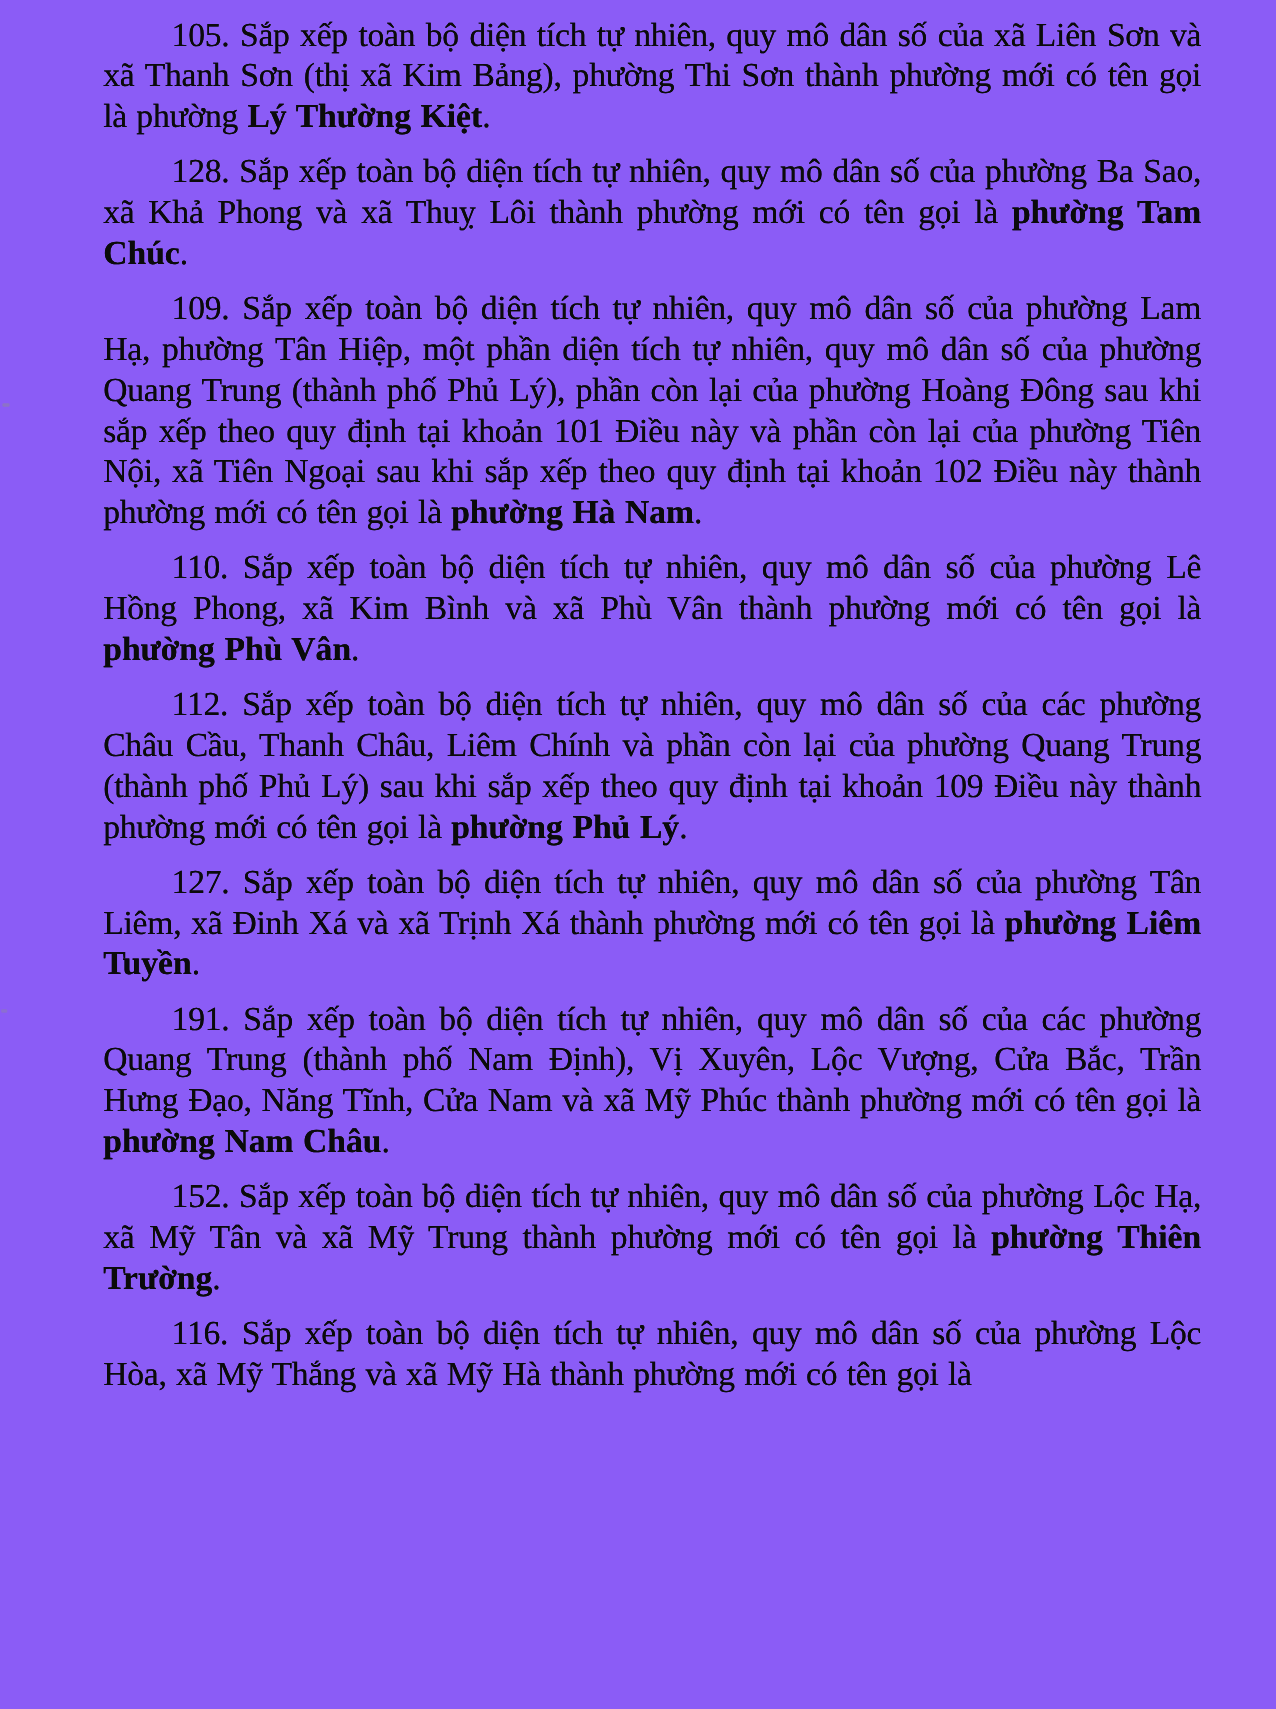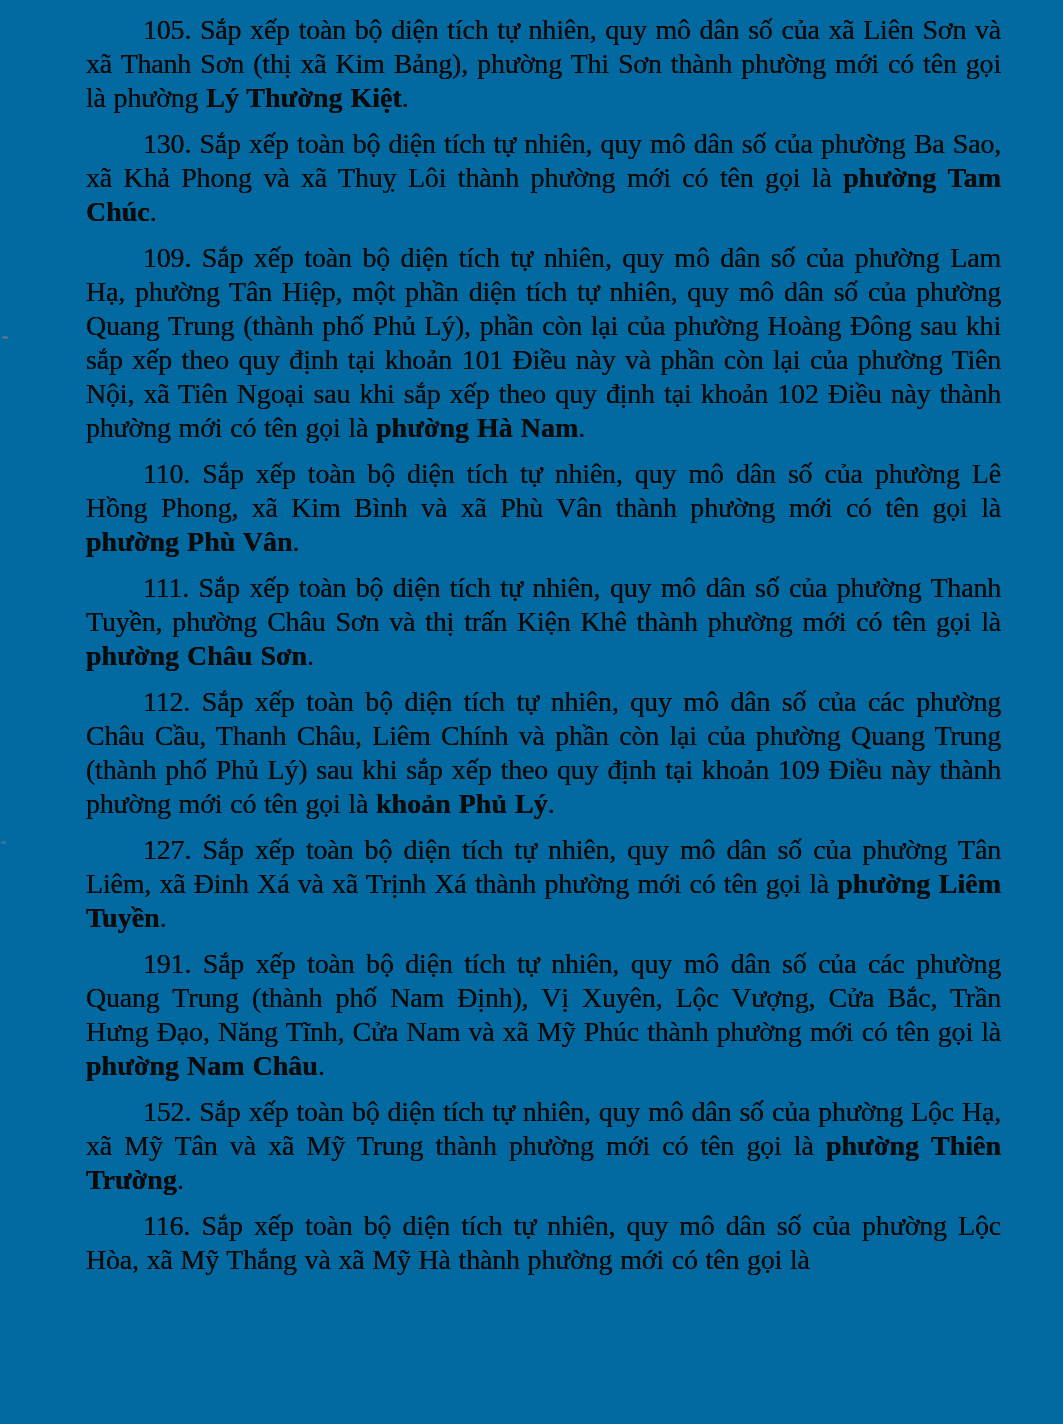--- a/index.html
+++ b/index.html
@@ -4,21 +4,21 @@
 <style>
   html, body {
     margin: 0;
     padding: 0;
     background: #ffffff;
   }
   .page {
     position: relative;
     width: 1063px;
     height: 1424px;
-    background: #0369a1;
+    background: #8b5cf6;
     overflow: hidden;
     box-sizing: border-box;
     padding: 13px 62px 6px 86px;
   }
   .doc {
     font-family: "Liberation Serif", "DejaVu Serif", serif;
     font-size: 28px;
     line-height: 34px;
     color: #0b0b0b;
     text-align: justify;
@@ -43,23 +43,22 @@
   .speck-2 { left: 1px; top: 841px; width: 5px; height: 3px; opacity: .35; }
 </style>
 </head>
 <body>
 
 <div class="page">
   <div class="speck speck-1"></div>
   <div class="speck speck-2"></div>
   <main class="doc" id="doc-body">
       <p class="para"><span>105. Sắp xếp toàn bộ diện tích tự nhiên, quy mô dân số của xã Liên Sơn và xã Thanh Sơn (thị xã Kim Bảng), phường Thi Sơn thành phường mới có tên gọi là phường </span><b>Lý Thường Kiệt</b><span>.</span></p>
-      <p class="para"><span>130. Sắp xếp toàn bộ diện tích tự nhiên, quy mô dân số của phường Ba Sao, xã Khả Phong và xã Thuỵ Lôi thành phường mới có tên gọi là </span><b>phường Tam Chúc</b><span>.</span></p>
+      <p class="para"><span>128. Sắp xếp toàn bộ diện tích tự nhiên, quy mô dân số của phường Ba Sao, xã Khả Phong và xã Thuỵ Lôi thành phường mới có tên gọi là </span><b>phường Tam Chúc</b><span>.</span></p>
       <p class="para"><span>109. Sắp xếp toàn bộ diện tích tự nhiên, quy mô dân số của phường Lam Hạ, phường Tân Hiệp, một phần diện tích tự nhiên, quy mô dân số của phường Quang Trung (thành phố Phủ Lý), phần còn lại của phường Hoàng Đông sau khi sắp xếp theo quy định tại khoản 101 Điều này và phần còn lại của phường Tiên Nội, xã Tiên Ngoại sau khi sắp xếp theo quy định tại khoản 102 Điều này thành phường mới có tên gọi là </span><b>phường Hà Nam</b><span>.</span></p>
       <p class="para"><span>110. Sắp xếp toàn bộ diện tích tự nhiên, quy mô dân số của phường Lê Hồng Phong, xã Kim Bình và xã Phù Vân thành phường mới có tên gọi là </span><b>phường Phù Vân</b><span>.</span></p>
-      <p class="para"><span>111. Sắp xếp toàn bộ diện tích tự nhiên, quy mô dân số của phường Thanh Tuyền, phường Châu Sơn và thị trấn Kiện Khê thành phường mới có tên gọi là </span><b>phường Châu Sơn</b><span>.</span></p>
-      <p class="para"><span>112. Sắp xếp toàn bộ diện tích tự nhiên, quy mô dân số của các phường Châu Cầu, Thanh Châu, Liêm Chính và phần còn lại của phường Quang Trung (thành phố Phủ Lý) sau khi sắp xếp theo quy định tại khoản 109 Điều này thành phường mới có tên gọi là </span><b>khoản Phủ Lý</b><span>.</span></p>
+      <p class="para"><span>112. Sắp xếp toàn bộ diện tích tự nhiên, quy mô dân số của các phường Châu Cầu, Thanh Châu, Liêm Chính và phần còn lại của phường Quang Trung (thành phố Phủ Lý) sau khi sắp xếp theo quy định tại khoản 109 Điều này thành phường mới có tên gọi là </span><b>phường Phủ Lý</b><span>.</span></p>
       <p class="para"><span>127. Sắp xếp toàn bộ diện tích tự nhiên, quy mô dân số của phường Tân Liêm, xã Đinh Xá và xã Trịnh Xá thành phường mới có tên gọi là </span><b>phường Liêm Tuyền</b><span>.</span></p>
       <p class="para"><span>191. Sắp xếp toàn bộ diện tích tự nhiên, quy mô dân số của các phường Quang Trung (thành phố Nam Định), Vị Xuyên, Lộc Vượng, Cửa Bắc, Trần Hưng Đạo, Năng Tĩnh, Cửa Nam và xã Mỹ Phúc thành phường mới có tên gọi là </span><b>phường Nam Châu</b><span>.</span></p>
       <p class="para"><span>152. Sắp xếp toàn bộ diện tích tự nhiên, quy mô dân số của phường Lộc Hạ, xã Mỹ Tân và xã Mỹ Trung thành phường mới có tên gọi là </span><b>phường Thiên Trường</b><span>.</span></p>
       <p class="para"><span>116. Sắp xếp toàn bộ diện tích tự nhiên, quy mô dân số của phường Lộc Hòa, xã Mỹ Thắng và xã Mỹ Hà thành phường mới có tên gọi là </span></p>
     </main>
 </div>
 
 </body></html>

